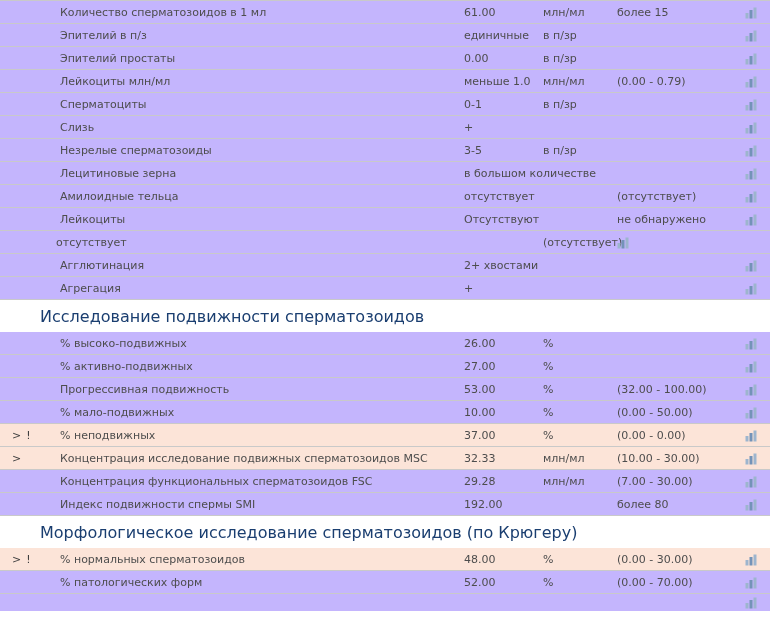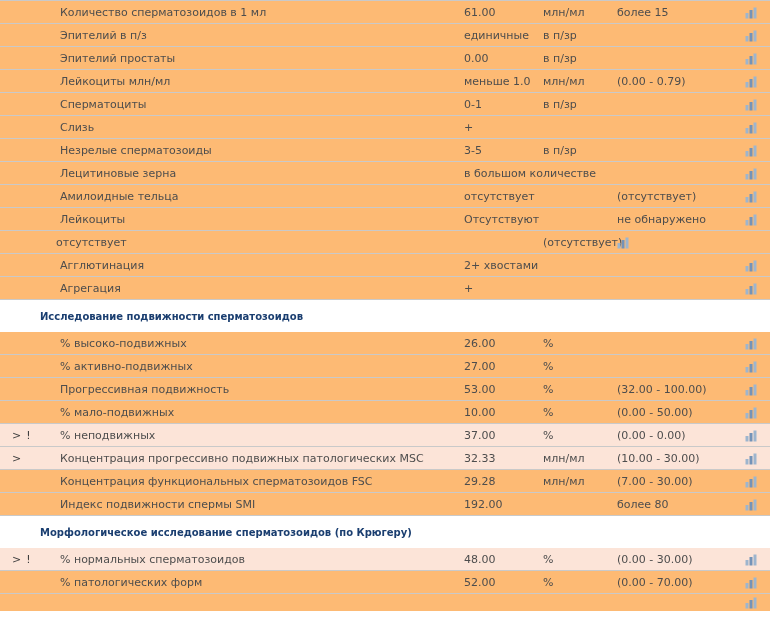--- a/index.html
+++ b/index.html
@@ -15,39 +15,39 @@
     font-family:"DejaVu Sans","Liberation Sans",sans-serif;
     font-size:11px;color:var(--text);
   }
   .table{width:770px;border-top:1px solid var(--sep);}
   .row{
     display:grid;
     grid-template-columns:56px 1fr 78px 74px 128px 26px;
     align-items:center;
     height:23px;
     border-bottom:1px solid var(--sep);
-    background:#fdba74;
+    background:#c4b5fd;
   }
   .row.highlight{background:var(--hl);}
   .row.partial{height:17px;border-bottom:none;}
   .cell{overflow:visible;white-space:nowrap;line-height:23px;}
   .flag{padding-left:12px;color:#3f3f3f;letter-spacing:5px;}
   .name{padding-left:4px;}
   .value{display:flex;padding-right:6px;}
   .value span{white-space:nowrap;}
   .unit{padding-left:1px;}
   .ref{padding-left:1px;}
   .icon-cell{display:flex;align-items:center;justify-content:flex-start;padding-left:1px;}
   .chart-icon{display:inline-flex;cursor:pointer;line-height:0;}
   .section-header{
     height:32px;display:flex;align-items:center;padding-left:40px;
     background:#ffffff;
   }
   .section-title{
-    color:var(--title);font-weight:bold;font-size:10px;
+    color:var(--title);font-weight:normal;font-size:16px;
   }
 </style>
 </head>
 <body>
 
 <div class="table" id="results-table">
   <div class="row">
     <div class="cell flag"></div>
     <div class="cell name">Количество сперматозоидов в 1 мл</div>
     <div class="cell value">
@@ -387,21 +387,21 @@
           <rect x="0.5" y="6" width="3" height="5.5" fill="#9db5ce"></rect>
           <rect x="4.5" y="3" width="3" height="8.5" fill="#7493b8"></rect>
           <rect x="8.5" y="0.5" width="3" height="11" fill="#9db5ce"></rect>
         </svg>
       </span>
     </div>
   </div>
 
   <div class="row highlight">
     <div class="cell flag">&gt;</div>
-    <div class="cell name">Концентрация прогрессивно подвижных патологических MSC</div>
+    <div class="cell name">Концентрация исследование подвижных сперматозоидов MSC</div>
     <div class="cell value">
         <span>32.33</span>
       </div>
     <div class="cell unit">млн/мл</div>
     <div class="cell ref">(10.00 - 30.00)</div>
     <div class="cell icon-cell">
       <span class="chart-icon">
         <svg width="13" height="12" viewBox="0 0 13 12" aria-hidden="true">
           <rect x="0.5" y="6" width="3" height="5.5" fill="#9db5ce"></rect>
           <rect x="4.5" y="3" width="3" height="8.5" fill="#7493b8"></rect>

